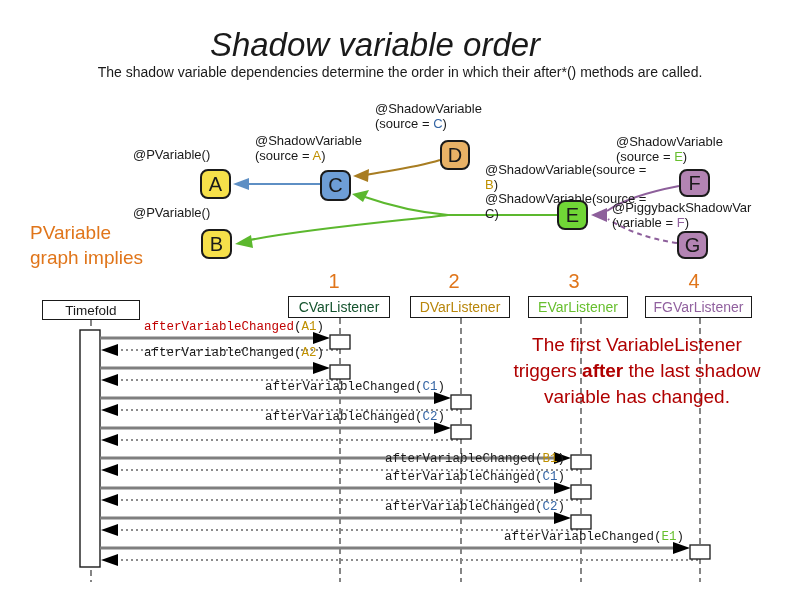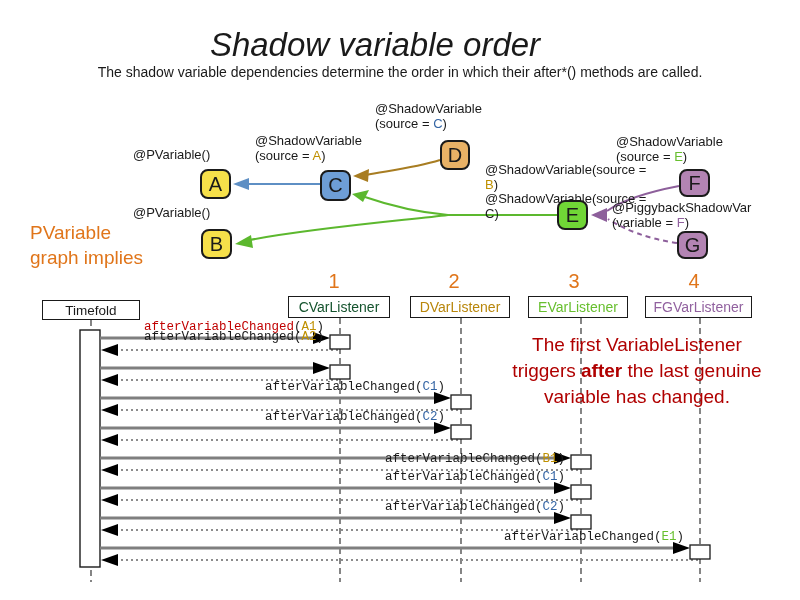--- a/index.html
+++ b/index.html
@@ -166,27 +166,27 @@
     </div>
   <div class="abs pbox" style="left: 528px; top: 296px; width: 100px; height: 22px; color: rgb(103, 191, 46);">
       <span>EVarListener</span>
     </div>
   <div class="abs pbox" style="left: 645px; top: 296px; width: 107px; height: 22px; color: rgb(145, 97, 159);">
       <span>FGVarListener</span>
     </div>
 
   <div class="abs rednote" style="left: 512px; top: 332px; width: 250px; color: rgb(176, 0, 0);">
     <div>The first VariableListener</div>
-    <div><span>triggers </span><b>after</b><span> the last genuine</span></div>
+    <div><span>triggers </span><b>after</b><span> the last shadow</span></div>
     <div>variable has changed.</div>
   </div>
 
   <div id="seq-labels">
       <div class="abs msglabel" style="right: 476px; top: 320px;"><span style="color: rgb(192, 0, 0);">afterVariableChanged</span><span>(</span><span style="color: rgb(191, 144, 0);">A1</span><span>)</span></div>
-      <div class="abs msglabel" style="right: 476px; top: 330px;"><span style="color: rgb(26, 26, 26);">afterVariableChanged</span><span>(</span><span style="color: rgb(191, 144, 0);">A2</span><span>)</span></div>
+      <div class="abs msglabel" style="right: 476px; top: 346px;"><span style="color: rgb(26, 26, 26);">afterVariableChanged</span><span>(</span><span style="color: rgb(191, 144, 0);">A2</span><span>)</span></div>
       <div class="abs msglabel" style="right: 355px; top: 380px;"><span style="color: rgb(26, 26, 26);">afterVariableChanged</span><span>(</span><span style="color: rgb(52, 101, 164);">C1</span><span>)</span></div>
       <div class="abs msglabel" style="right: 355px; top: 410px;"><span style="color: rgb(26, 26, 26);">afterVariableChanged</span><span>(</span><span style="color: rgb(52, 101, 164);">C2</span><span>)</span></div>
       <div class="abs msglabel" style="right: 235px; top: 452px; margin-left: 40px;"><span style="color: rgb(26, 26, 26);">afterVariableChanged</span><span>(</span><span style="color: rgb(191, 144, 0);">B1</span><span>)</span></div>
       <div class="abs msglabel" style="right: 235px; top: 470px;"><span style="color: rgb(26, 26, 26);">afterVariableChanged</span><span>(</span><span style="color: rgb(52, 101, 164);">C1</span><span>)</span></div>
       <div class="abs msglabel" style="right: 235px; top: 500px;"><span style="color: rgb(26, 26, 26);">afterVariableChanged</span><span>(</span><span style="color: rgb(52, 101, 164);">C2</span><span>)</span></div>
       <div class="abs msglabel" style="right: 116px; top: 530px;"><span style="color: rgb(26, 26, 26);">afterVariableChanged</span><span>(</span><span style="color: rgb(103, 191, 46);">E1</span><span>)</span></div>
     </div>
 </div>
 
 </body></html>

